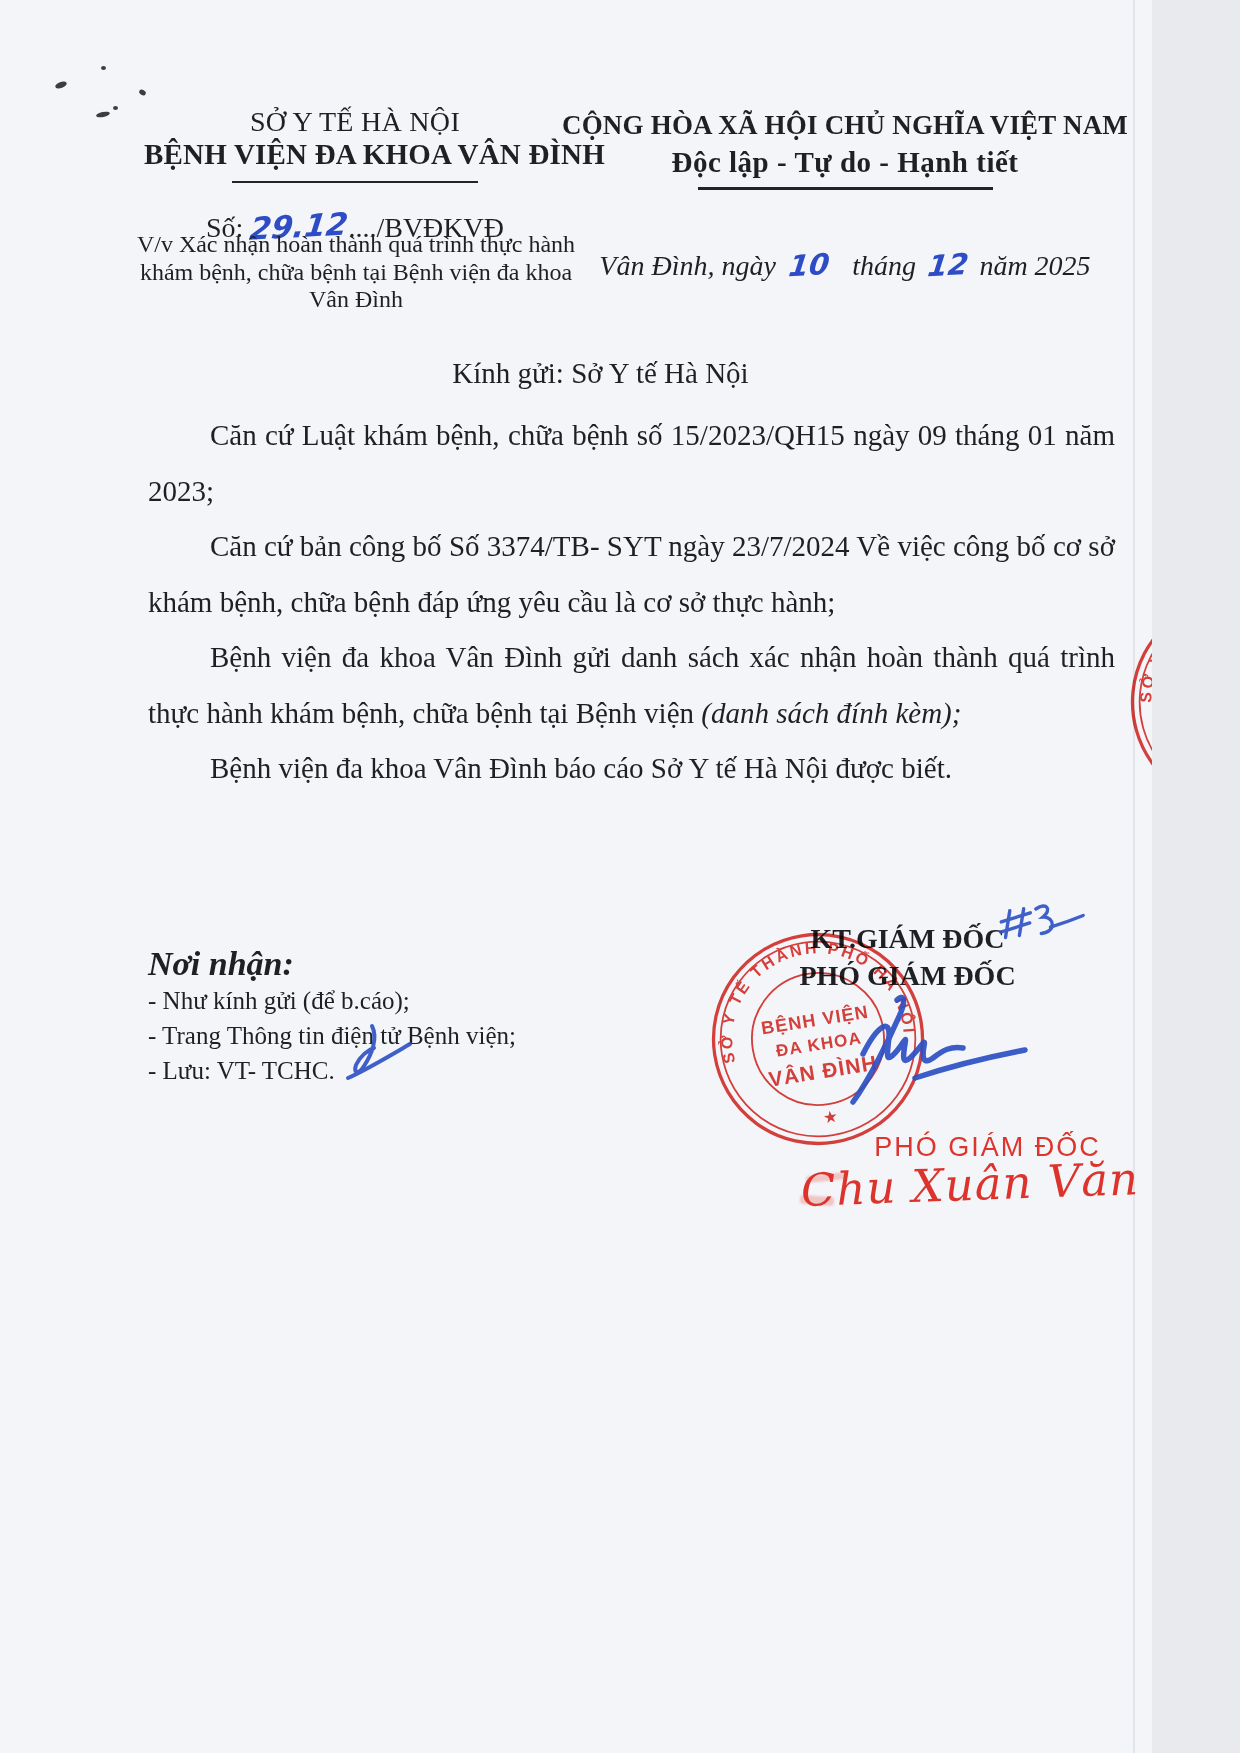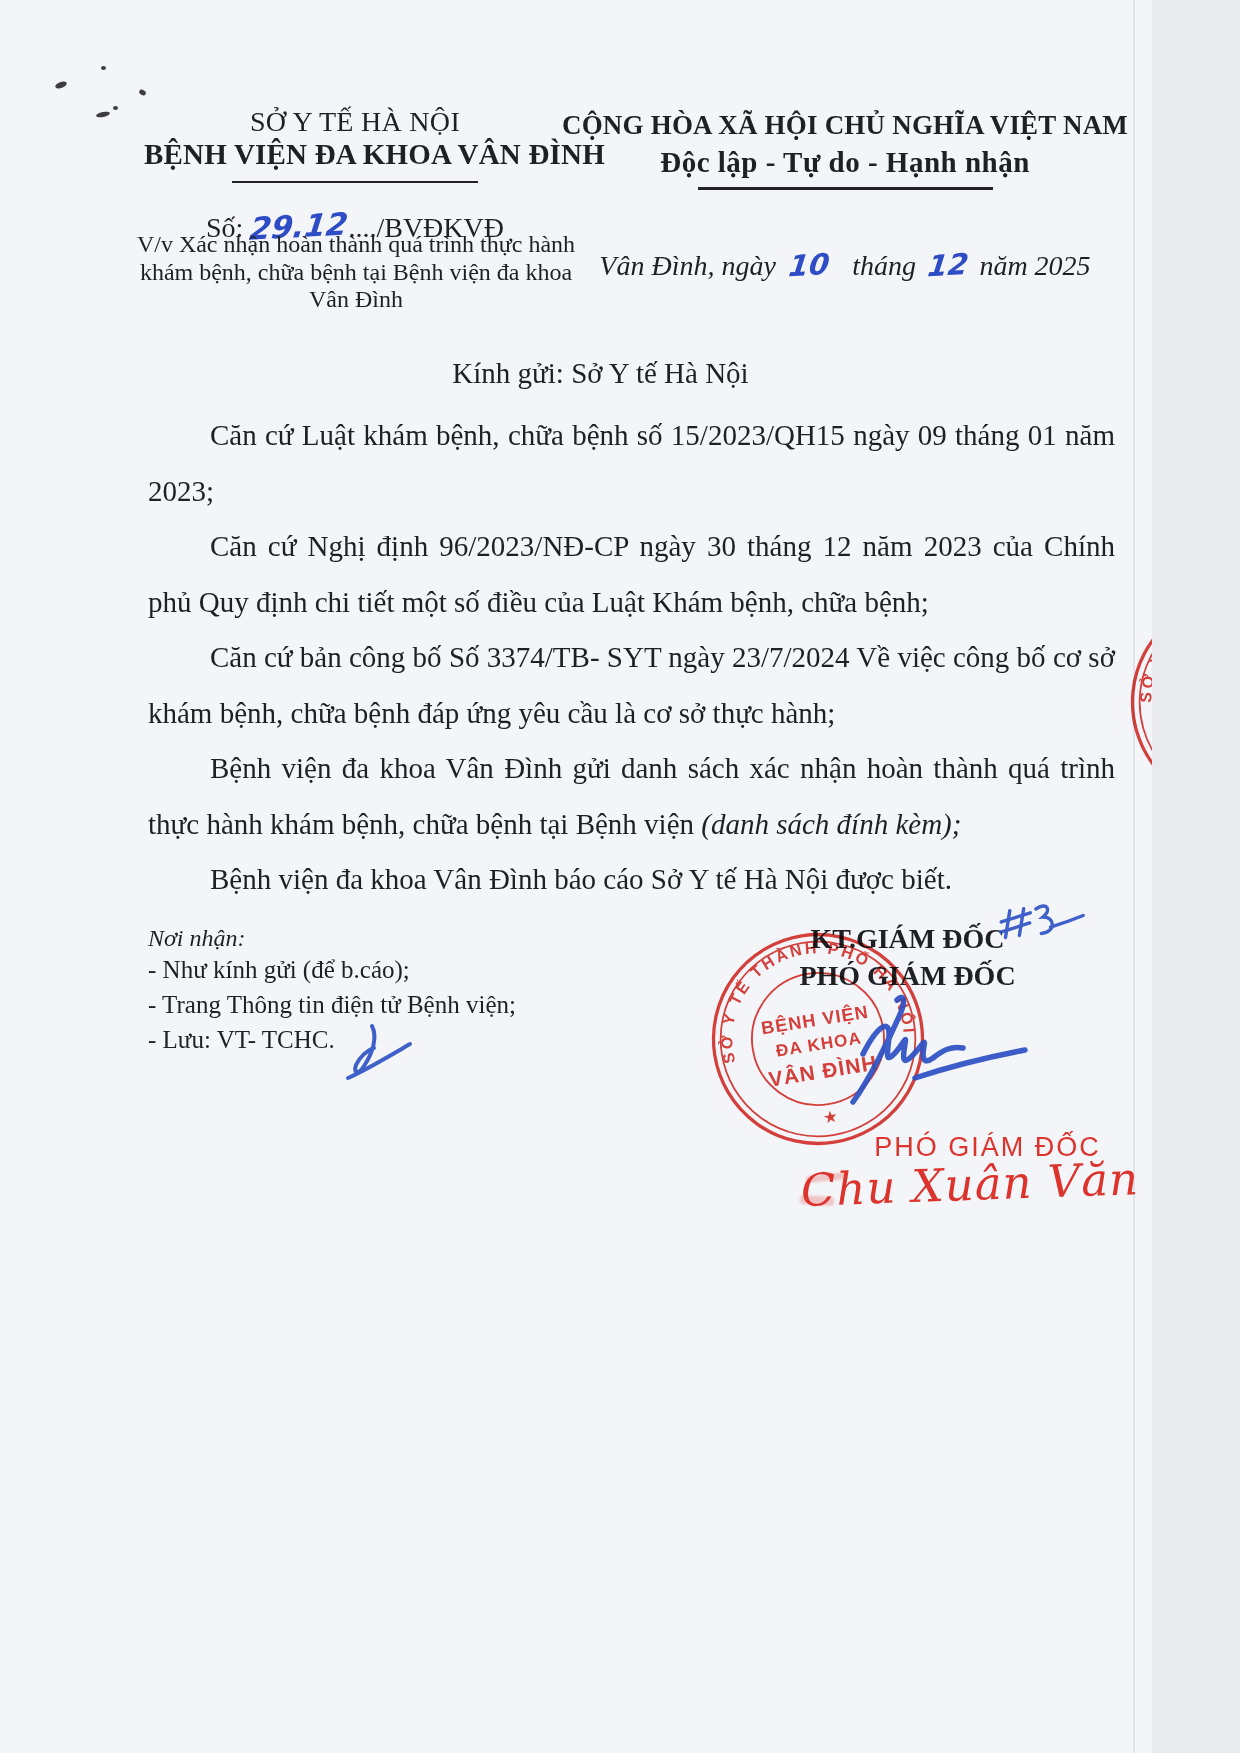--- a/index.html
+++ b/index.html
@@ -15,21 +15,21 @@
         display:inline-block;transform:rotate(-3deg) skewX(-10deg);}
   .subject{font-size:24px;line-height:27.5px;}
   .nat1{font-size:27px;font-weight:bold;letter-spacing:.2px;}
   .nat2{font-size:29px;font-weight:bold;margin-top:5px;letter-spacing:.5px;}
   .dateline{font-size:28px;font-style:italic;}
   .dateline .hand{font-size:29px;}
   .salutation{font-size:29px;}
   .body-text{font-size:29px;line-height:55.5px;text-align:justify;}
   .body-text p{margin:0;text-indent:62px;}
   .it{font-style:italic;}
-  .noinhan-label{font-size:24px;font-weight:normal;font-style:italic;}
+  .noinhan-label{font-size:34px;font-weight:bold;font-style:italic;margin-top:20px;}
   .noinhan-items{font-size:25px;line-height:35px;}
   .ktblock{font-size:28px;font-weight:bold;line-height:37px;}
   .red-title{font-family:"Liberation Sans","DejaVu Sans",sans-serif;font-size:27px;color:#dd342e;
              letter-spacing:2px;}
   .script-name{font-family:"DejaVu Serif",serif;font-style:italic;font-size:45px;color:#dc332d;
                letter-spacing:1px;white-space:nowrap;}
   .stamp-wrap{mix-blend-mode:multiply;opacity:.93;}
   .speck{position:absolute;background:#3c3c42;border-radius:50%;}
   .scanline{position:absolute;background:rgba(175,186,202,.28);}
   .ghost{position:absolute;background:rgba(234,118,112,.38);border-radius:3px;filter:blur(1px);}
@@ -53,36 +53,35 @@
   <div class="abs rule" style="left:232px;top:181px;width:246px;"></div>
 
   <div class="abs center docnum" style="left:105px;top:208px;width:500px;">
     <span>Số:</span>
     <span class="hand" style="font-size:31px;">29.12</span><span>..../BVĐKVĐ</span>
   </div>
 
   <div class="abs center subject" style="left:118px;top:231px;width:476px;">V/v Xác nhận hoàn thành quá trình thực hành khám bệnh, chữa bệnh tại Bệnh viện đa khoa Vân Đình</div>
 
   <div class="abs center nat1" style="left:560px;top:110px;width:570px;">CỘNG HÒA XÃ HỘI CHỦ NGHĨA VIỆT NAM</div>
-  <div class="abs center nat2" style="left:560px;top:141px;width:570px;">Độc lập - Tự do - Hạnh nhận</div>
+  <div class="abs center nat2" style="left:560px;top:141px;width:570px;">Độc lập - Tự do - Hạnh tiết</div>
   <div class="abs rule" style="left:698px;top:187px;width:295px;height:2.5px;"></div>
 
   <div class="abs center dateline" style="left:560px;top:248px;width:570px;">
     <span>Vân Đình, ngày</span>
     <span class="hand" style="margin:0 16px 0 6px;">10</span>
     <span>tháng</span>
     <span class="hand" style="margin:0 4px 0 5px;">12</span>
     <span>năm 2025</span>
   </div>
 
   <div class="abs center salutation" style="left:148px;top:357px;width:905px;text-align:center;">Kính gửi: Sở Y tế Hà Nội</div>
 
   <div class="abs body-text" style="left:148px;top:408px;width:967px;">
     <p><span>Căn cứ Luật khám bệnh, chữa bệnh số 15/2023/QH15 ngày 09 tháng 01 năm 2023;</span></p>
-    <p><span>Căn cứ Nghị định 96/2023/NĐ-CP ngày 30 tháng 12 năm 2023 của Chính phủ Quy định chi tiết một số điều của Luật Khám bệnh, chữa bệnh;</span></p>
     <p><span>Căn cứ bản công bố Số 3374/TB- SYT ngày 23/7/2024 Về việc công bố cơ sở khám bệnh, chữa bệnh đáp ứng yêu cầu là cơ sở thực hành;</span></p>
     <p><span>Bệnh viện đa khoa Vân Đình gửi danh sách xác nhận hoàn thành quá trình thực hành khám bệnh, chữa bệnh tại Bệnh viện </span><span class="it">(danh sách đính kèm);</span></p>
     <p><span>Bệnh viện đa khoa Vân Đình báo cáo Sở Y tế Hà Nội được biết.</span></p>
   </div>
 
   <div class="abs" style="left:148px;top:925px;width:480px;">
     <div class="noinhan-label">Nơi nhận:</div>
     <div class="noinhan-items">
       <div>- Như kính gửi (để b.cáo);</div>
       <div>- Trang Thông tin điện tử Bệnh viện;</div>

